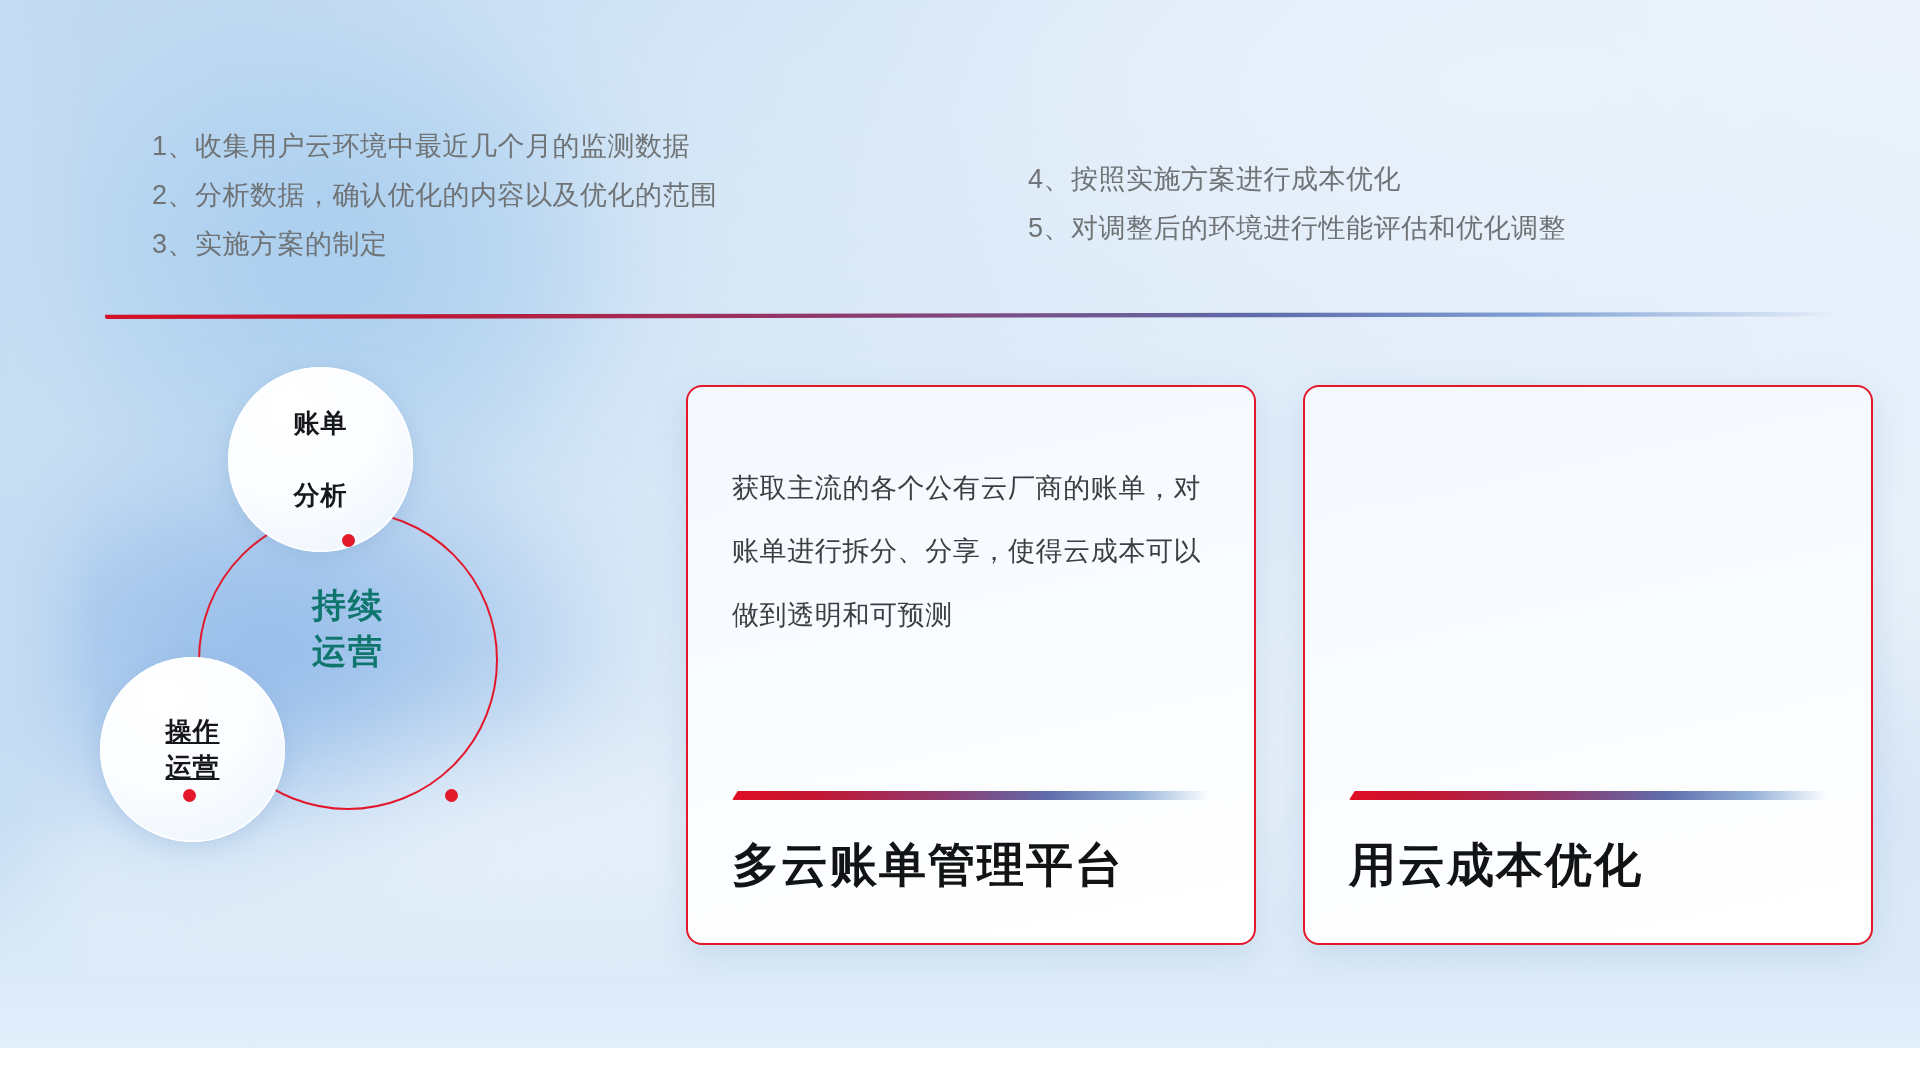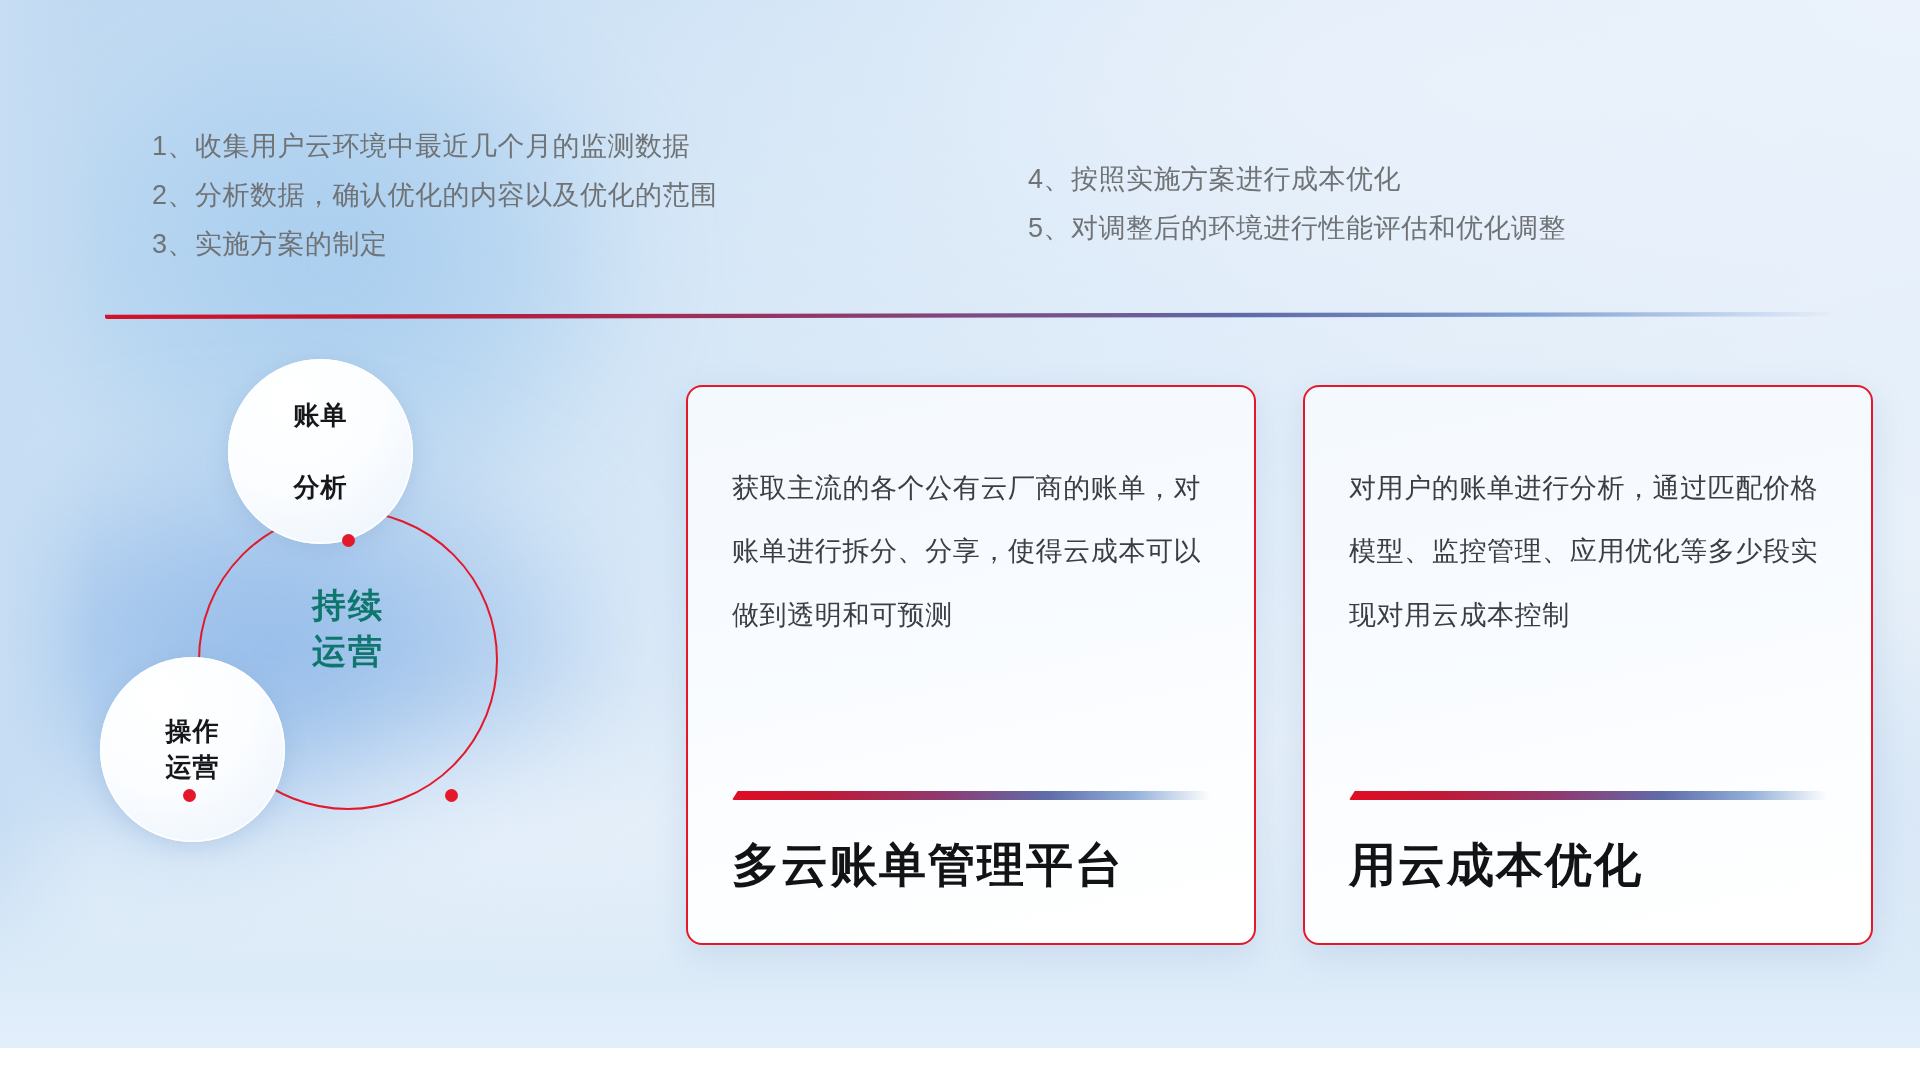--- a/index.html
+++ b/index.html
@@ -141,30 +141,31 @@
     text-align: center;
     letter-spacing: 1px;
     background:
       radial-gradient(130% 130% at 34% 22%, #ffffff 0%, #fbfdff 38%, #eef5fd 68%, #e3eefb 100%);
     box-shadow:
       inset 0 0 0 1.5px rgba(255,255,255,0.95),
       0 5px 22px rgba(106,143,186,0.22);
   }
   .bubble-top {
     left: 128px;
-    top: 4px;
+    top: 12px;
     width: 185px;
     height: 185px;
     gap: 36px;
   }
   .bubble-bl {
     left: 0px;
     top: 302px;
     width: 185px;
     height: 185px;
+    text-decoration: underline;
   }
   .bubble-br {
     left: 256px;
     top: 302px;
     width: 185px;
     height: 185px;
   }
   .dot {
     position: absolute;
     width: 13px;
@@ -283,18 +284,17 @@
     <div class="dot dot-br"></div>
   </div>
 
   <div class="card card-1">
     <div class="card-body">获取主流的各个公有云厂商的账单，对账单进行拆分、分享，使得云成本可以做到透明和可预测</div>
     <div class="card-divider"></div>
     <div class="card-title">多云账单管理平台</div>
   </div>
 
   <div class="card card-2">
-    <div class="card-body">对用户的账单进行分析，通过匹配价格模型、监控管理、应用优化等多少段实现对用云成本控制</div>
     <div class="card-divider"></div>
     <div class="card-title">用云成本优化</div>
   </div>
 
 </div>
 
 </body></html>

